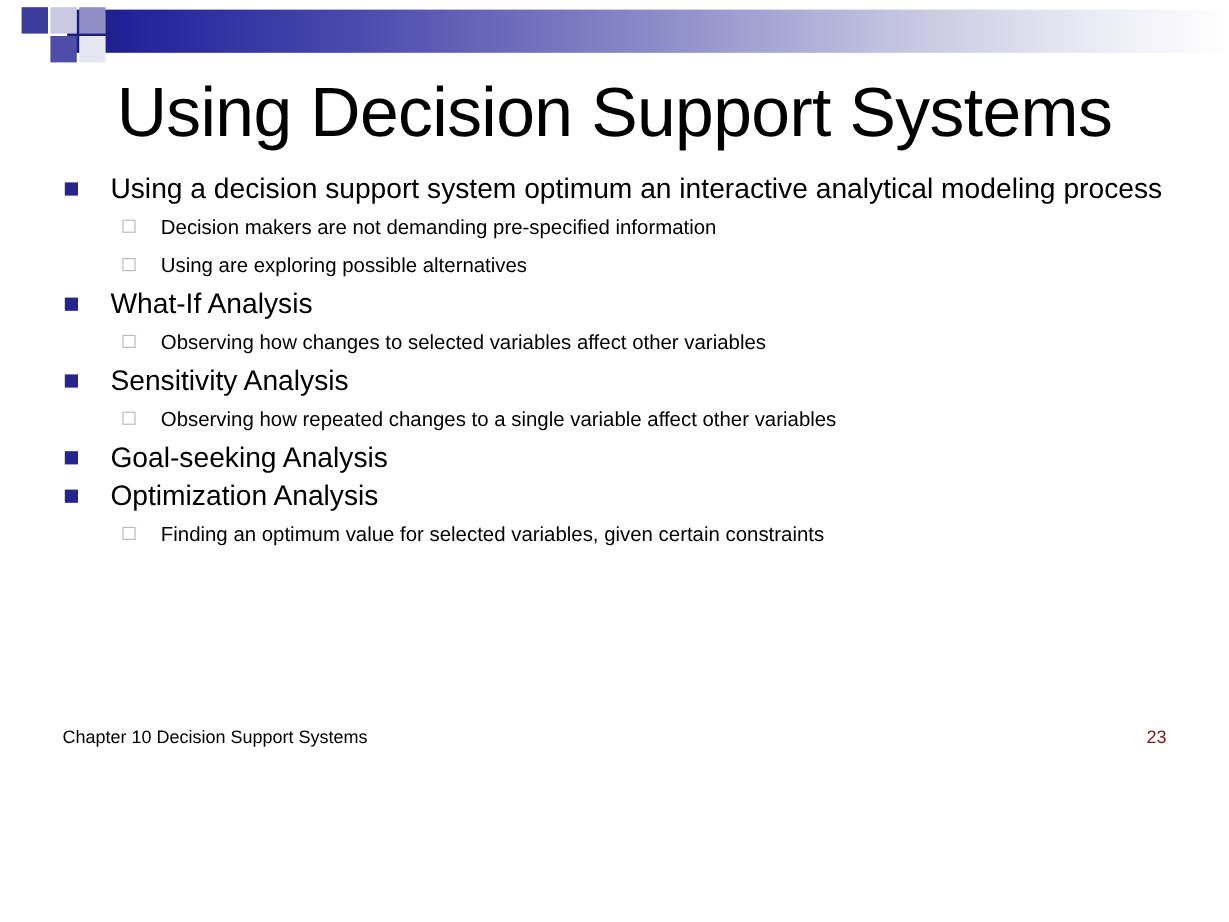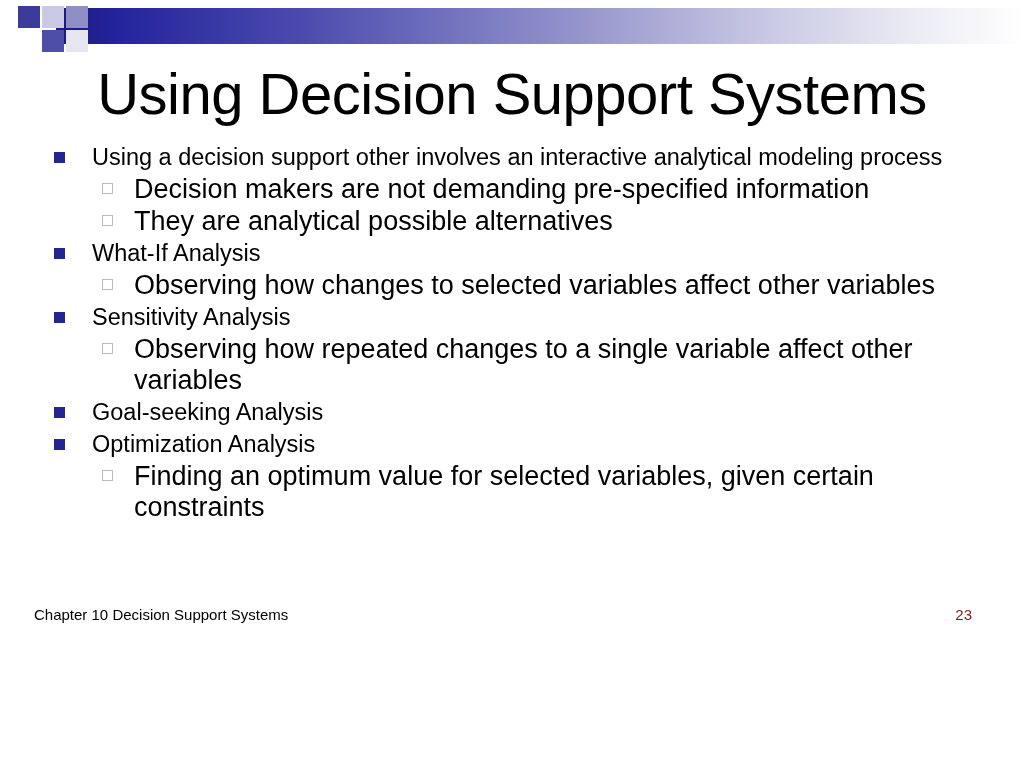--- a/index.html
+++ b/index.html
@@ -81,40 +81,40 @@
     position: absolute;
     left: 10px;
     top: 10px;
     width: 11px;
     height: 11px;
     background: #25258f;
   }
   .lvl2 {
     position: relative;
     padding-left: 90px;
-    font-size: 27px;
+    font-size: 17px;
     line-height: 31px;
     margin-bottom: 1px;
   }
   .lvl2 > .bullet-hollow {
     position: absolute;
     left: 58px;
     top: 9px;
     width: 11px;
     height: 11px;
     border: 1.6px solid #b9b9c9;
     background: transparent;
     box-sizing: border-box;
   }
   .txt { display: block; }
 
   
   .footer-left {
     position: absolute;
-    left: 34px;
+    left: 52px;
     bottom: 27px;
     font-size: 15px;
     color: #000000;
   }
   .footer-right {
     position: absolute;
     right: 52px;
     bottom: 27px;
     font-size: 15px;
     color: #7f1d1d;
@@ -134,31 +134,31 @@
     <div class="sq sq5"></div>
     <div class="sq sq6"></div>
   </div>
 
   <div class="title">Using Decision Support Systems</div>
 
   <div class="body">
 
     <div class="lvl1">
       <span class="bullet"></span>
-      <span class="txt">Using a decision support other involves an interactive analytical modeling process</span>
+      <span class="txt">Using a decision support system optimum an interactive analytical modeling process</span>
     </div>
 
     <div class="lvl2">
       <span class="bullet-hollow"></span>
       <span class="txt">Decision makers are not demanding pre-specified information</span>
     </div>
 
     <div class="lvl2">
       <span class="bullet-hollow"></span>
-      <span class="txt">They are analytical possible alternatives</span>
+      <span class="txt">Using are exploring possible alternatives</span>
     </div>
 
     <div class="lvl1">
       <span class="bullet"></span>
       <span class="txt">What-If Analysis</span>
     </div>
 
     <div class="lvl2">
       <span class="bullet-hollow"></span>
       <span class="txt">Observing how changes to selected variables affect other variables</span>

